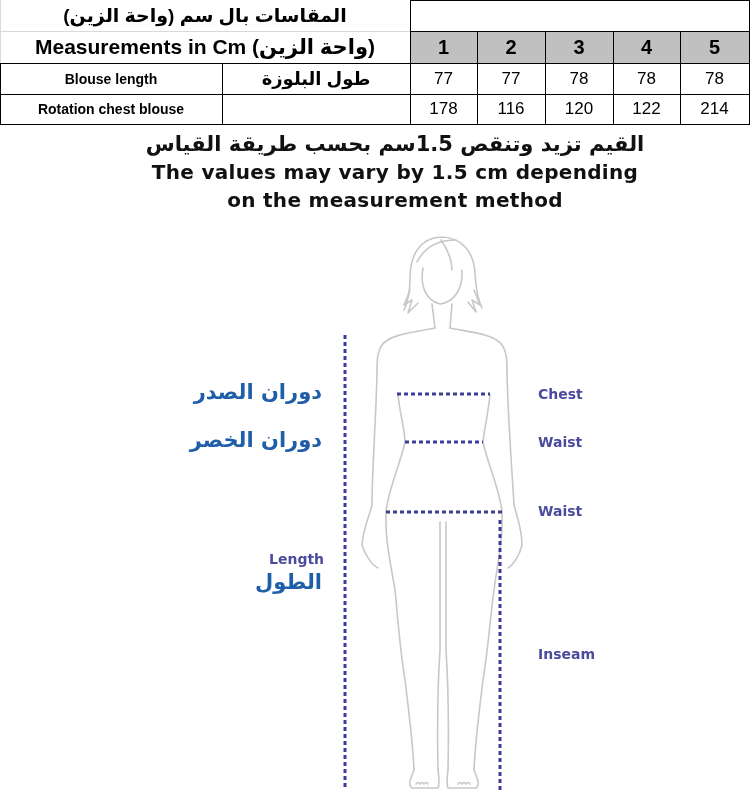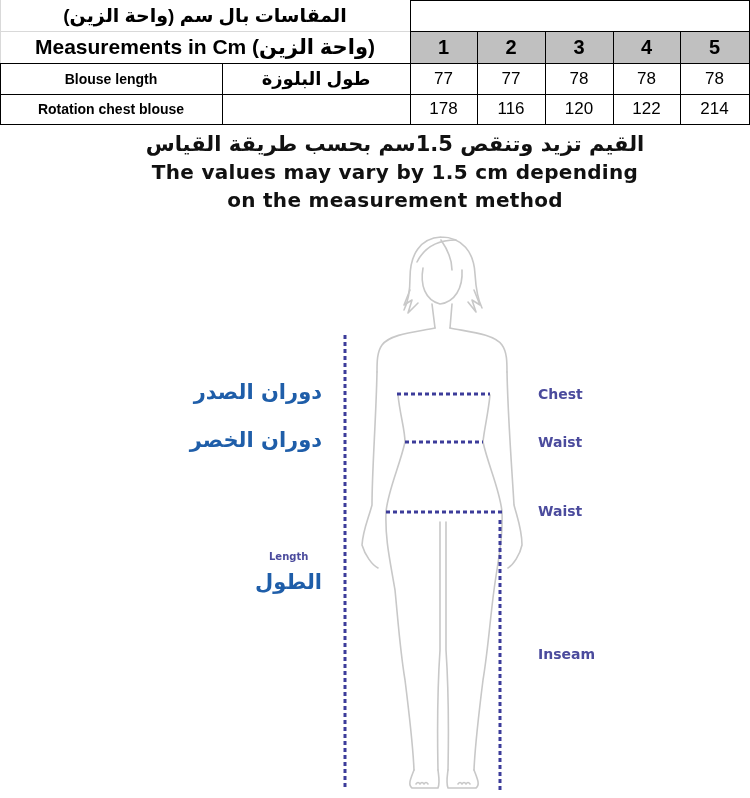--- a/index.html
+++ b/index.html
@@ -118,20 +118,20 @@
       <line x1="345" y1="335" x2="345" y2="790"></line>
       <line x1="397" y1="394" x2="490" y2="394"></line>
       <line x1="405" y1="442" x2="483" y2="442"></line>
       <line x1="386" y1="512" x2="502" y2="512"></line>
       <line x1="500" y1="520" x2="500" y2="790"></line>
     </g>
   </svg>
 
   <div class="lab-ar" style="right:428px;top:155px;">دوران الصدر</div>
   <div class="lab-ar" style="right:428px;top:203px;">دوران الخصر</div>
-  <div class="lab-en" style="left:269px;top:326px;font-size:10px;">Length</div>
+  <div class="lab-en" style="left:269px;top:326px;font-size:14px;">Length</div>
   <div class="lab-ar" style="right:428px;top:345px;">الطول</div>
 
   <div class="lab-en" style="left:538px;top:161px;">Chest</div>
   <div class="lab-en" style="left:538px;top:209px;">Waist</div>
   <div class="lab-en" style="left:538px;top:278px;">Waist</div>
   <div class="lab-en" style="left:538px;top:421px;">Inseam</div>
 </div>
 
 </body></html>

